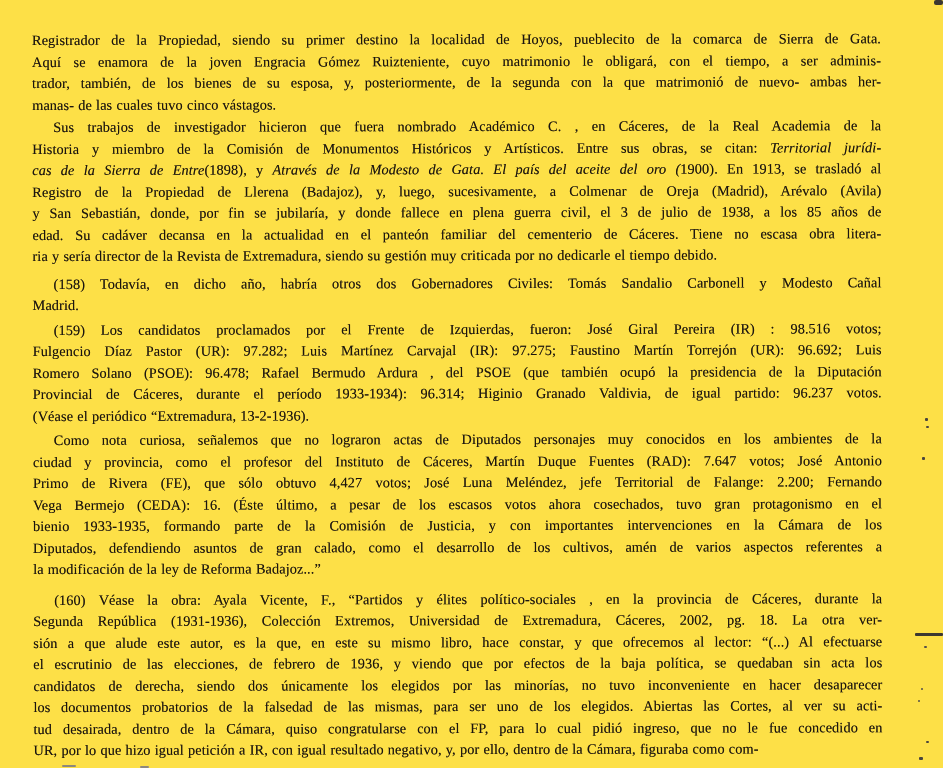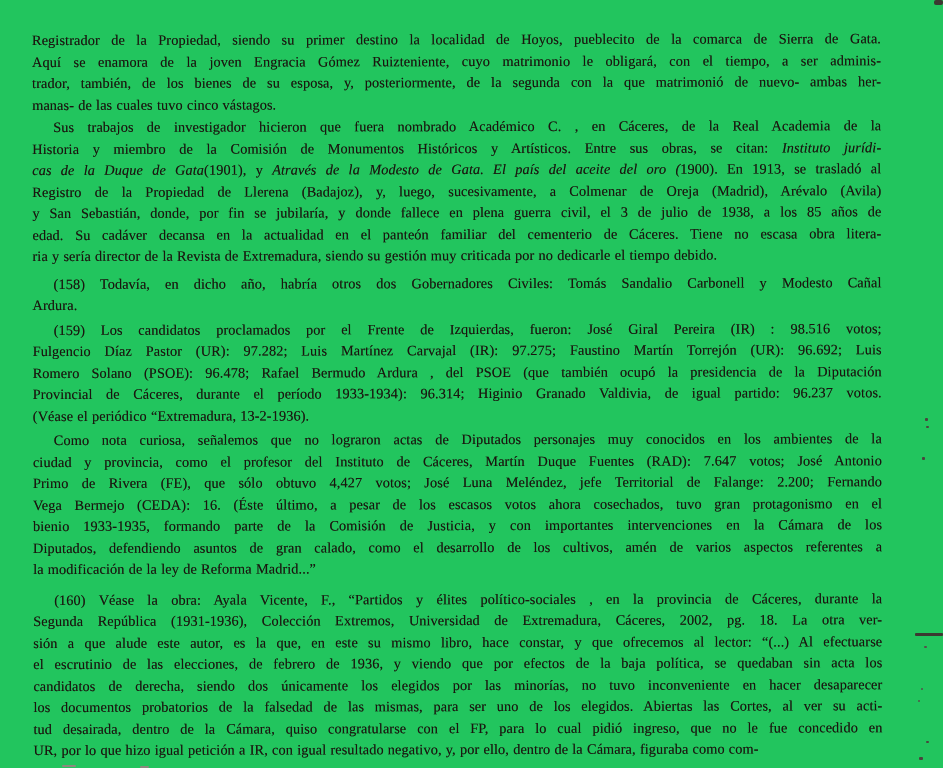--- a/index.html
+++ b/index.html
@@ -7,21 +7,21 @@
     padding: 0;
     width: 943px;
     height: 768px;
     overflow: hidden;
     background: #fbfaf3;
   }
   .page {
     position: relative;
     width: 943px;
     height: 768px;
-    background: #22c55e;
+    background: #fde047;
     font-family: "Liberation Serif", "DejaVu Serif", serif;
     color: #1b1510;
   }
   .text-block {
     position: absolute;
     left: 32px;
     top: 30px;
     width: 849px;
     transform: rotate(-0.12deg);
     transform-origin: left top;
@@ -58,46 +58,46 @@
 <div class="page">
   <div class="text-block">
       <div class="para" style="margin-top: 0px;">
         <div class="line"><span>Registrador de la Propiedad, siendo su primer destino la localidad de Hoyos, pueblecito de la comarca de Sierra de Gata.</span></div>
         <div class="line"><span>Aquí se enamora de la joven Engracia Gómez Ruizteniente, cuyo matrimonio le obligará, con el tiempo, a ser adminis-</span></div>
         <div class="line"><span>trador, también, de los bienes de su esposa, y, posteriormente, de la segunda con la que matrimonió de nuevo- ambas her-</span></div>
         <div class="line last"><span>manas- de las cuales tuvo cinco vástagos.</span></div>
       </div>
       <div class="para" style="margin-top: 1px;">
         <div class="line indent"><span>Sus trabajos de investigador hicieron que fuera nombrado Académico C. , en Cáceres, de la Real Academia de la</span></div>
-        <div class="line"><span>Historia y miembro de la Comisión de Monumentos Históricos y Artísticos. Entre sus obras, se citan: </span><span class="it">Instituto jurídi-</span></div>
-        <div class="line"><span class="it">cas de la Duque de Gata</span><span>(1901), y </span><span class="it">Através de la Modesto de Gata. El país del aceite del oro (</span><span>1900). En 1913, se trasladó al</span></div>
+        <div class="line"><span>Historia y miembro de la Comisión de Monumentos Históricos y Artísticos. Entre sus obras, se citan: </span><span class="it">Territorial jurídi-</span></div>
+        <div class="line"><span class="it">cas de la Sierra de Entre</span><span>(1898), y </span><span class="it">Através de la Modesto de Gata. El país del aceite del oro (</span><span>1900). En 1913, se trasladó al</span></div>
         <div class="line"><span>Registro de la Propiedad de Llerena (Badajoz), y, luego, sucesivamente, a Colmenar de Oreja (Madrid), Arévalo (Avila)</span></div>
         <div class="line"><span>y San Sebastián, donde, por fin se jubilaría, y donde fallece en plena guerra civil, el 3 de julio de 1938, a los 85 años de</span></div>
         <div class="line"><span>edad. Su cadáver decansa en la actualidad en el panteón familiar del cementerio de Cáceres. Tiene no escasa obra litera-</span></div>
         <div class="line last"><span>ria y sería director de la Revista de Extremadura, siendo su gestión muy criticada por no dedicarle el tiempo debido.</span></div>
       </div>
       <div class="para" style="margin-top: 6px;">
         <div class="line indent"><span>(158) Todavía, en dicho año, habría otros dos Gobernadores Civiles: Tomás Sandalio Carbonell y Modesto Cañal</span></div>
-        <div class="line last"><span>Ardura.</span></div>
+        <div class="line last"><span>Madrid.</span></div>
       </div>
       <div class="para" style="margin-top: 3px;">
         <div class="line indent"><span>(159) Los candidatos proclamados por el Frente de Izquierdas, fueron: José Giral Pereira (IR) : 98.516 votos;</span></div>
         <div class="line"><span>Fulgencio Díaz Pastor (UR): 97.282; Luis Martínez Carvajal (IR): 97.275; Faustino Martín Torrejón (UR): 96.692; Luis</span></div>
         <div class="line"><span>Romero Solano (PSOE): 96.478; Rafael Bermudo Ardura , del PSOE (que también ocupó la presidencia de la Diputación</span></div>
         <div class="line"><span>Provincial de Cáceres, durante el período 1933-1934): 96.314; Higinio Granado Valdivia, de igual partido: 96.237 votos.</span></div>
         <div class="line last"><span>(Véase el periódico “Extremadura, 13-2-1936).</span></div>
       </div>
       <div class="para" style="margin-top: 3px;">
         <div class="line indent"><span>Como nota curiosa, señalemos que no lograron actas de Diputados personajes muy conocidos en los ambientes de la</span></div>
         <div class="line"><span>ciudad y provincia, como el profesor del Instituto de Cáceres, Martín Duque Fuentes (RAD): 7.647 votos; José Antonio</span></div>
         <div class="line"><span>Primo de Rivera (FE), que sólo obtuvo 4,427 votos; José Luna Meléndez, jefe Territorial de Falange: 2.200; Fernando</span></div>
         <div class="line"><span>Vega Bermejo (CEDA): 16. (Éste último, a pesar de los escasos votos ahora cosechados, tuvo gran protagonismo en el</span></div>
         <div class="line"><span>bienio 1933-1935, formando parte de la Comisión de Justicia, y con importantes intervenciones en la Cámara de los</span></div>
         <div class="line"><span>Diputados, defendiendo asuntos de gran calado, como el desarrollo de los cultivos, amén de varios aspectos referentes a</span></div>
-        <div class="line last"><span>la modificación de la ley de Reforma Madrid...”</span></div>
+        <div class="line last"><span>la modificación de la ley de Reforma Badajoz...”</span></div>
       </div>
       <div class="para" style="margin-top: 9px;">
         <div class="line indent"><span>(160) Véase la obra: Ayala Vicente, F., “Partidos y élites político-sociales , en la provincia de Cáceres, durante la</span></div>
         <div class="line"><span>Segunda República (1931-1936), Colección Extremos, Universidad de Extremadura, Cáceres, 2002, pg. 18. La otra ver-</span></div>
         <div class="line"><span>sión a que alude este autor, es la que, en este su mismo libro, hace constar, y que ofrecemos al lector: “(...) Al efectuarse</span></div>
         <div class="line"><span>el escrutinio de las elecciones, de febrero de 1936, y viendo que por efectos de la baja política, se quedaban sin acta los</span></div>
         <div class="line"><span>candidatos de derecha, siendo dos únicamente los elegidos por las minorías, no tuvo inconveniente en hacer desaparecer</span></div>
         <div class="line"><span>los documentos probatorios de la falsedad de las mismas, para ser uno de los elegidos. Abiertas las Cortes, al ver su acti-</span></div>
         <div class="line"><span>tud desairada, dentro de la Cámara, quiso congratularse con el FP, para lo cual pidió ingreso, que no le fue concedido en</span></div>
         <div class="line last"><span>UR, por lo que hizo igual petición a IR, con igual resultado negativo, y, por ello, dentro de la Cámara, figuraba como com-</span></div>

